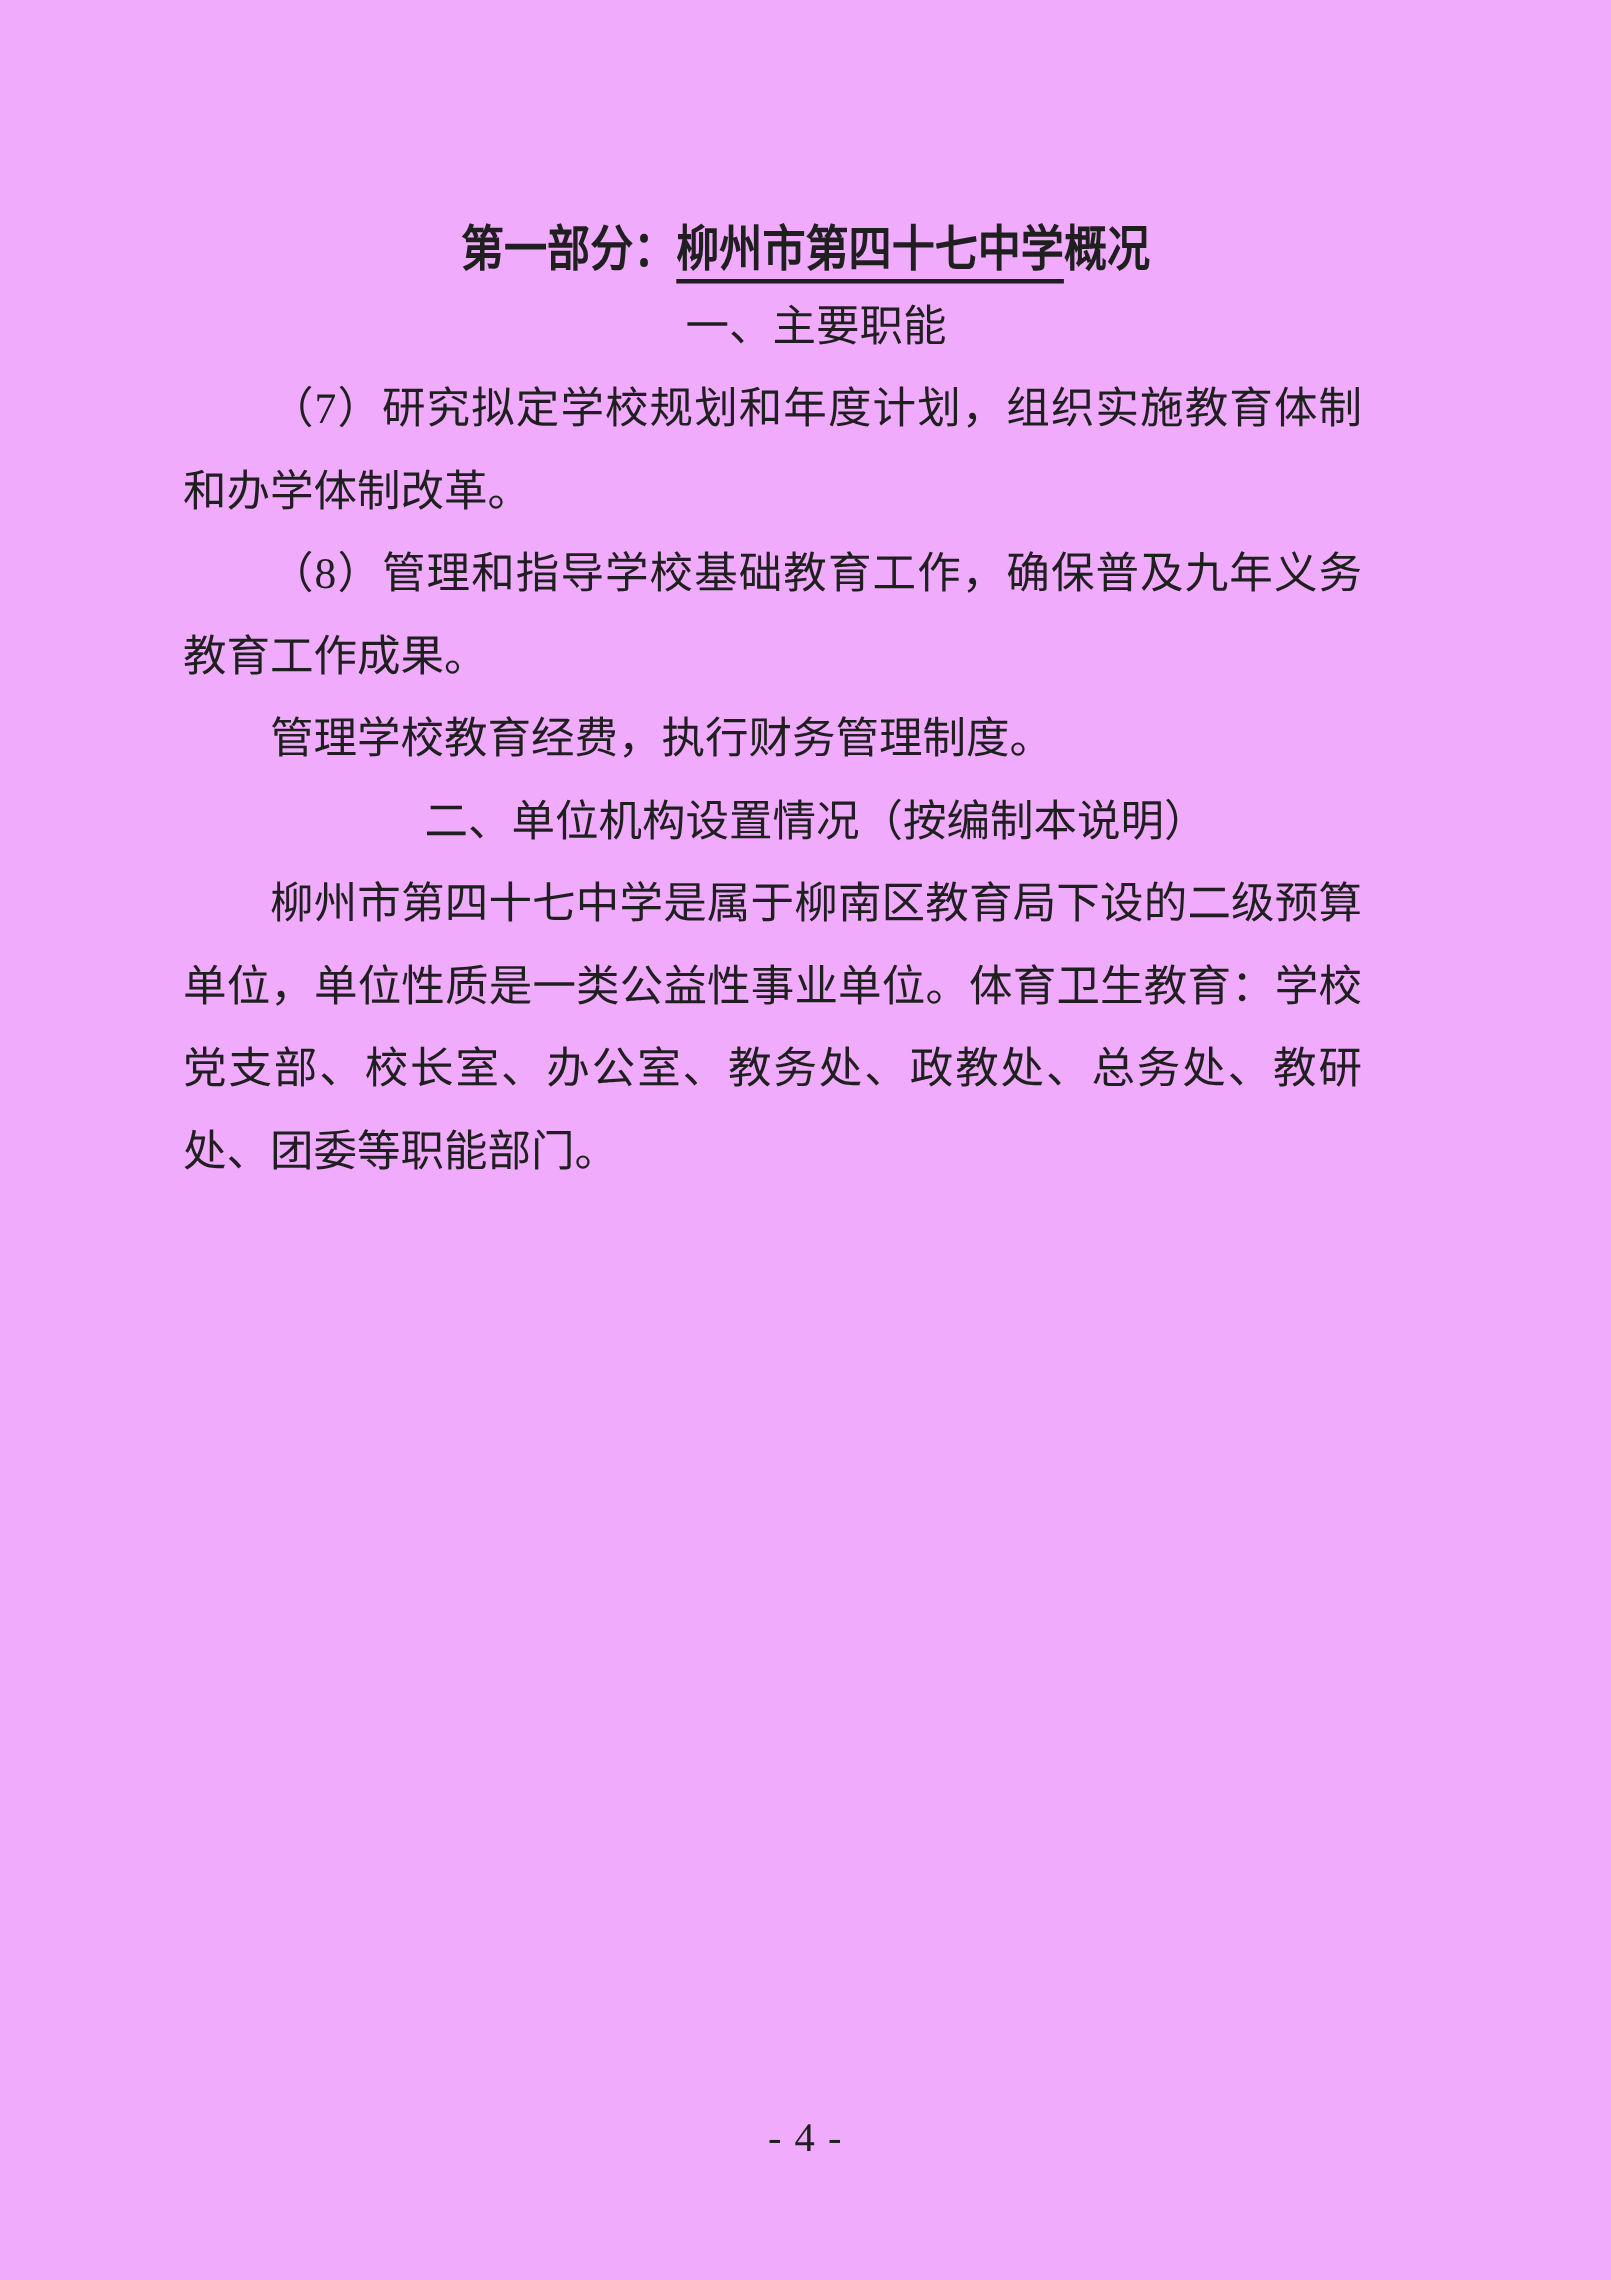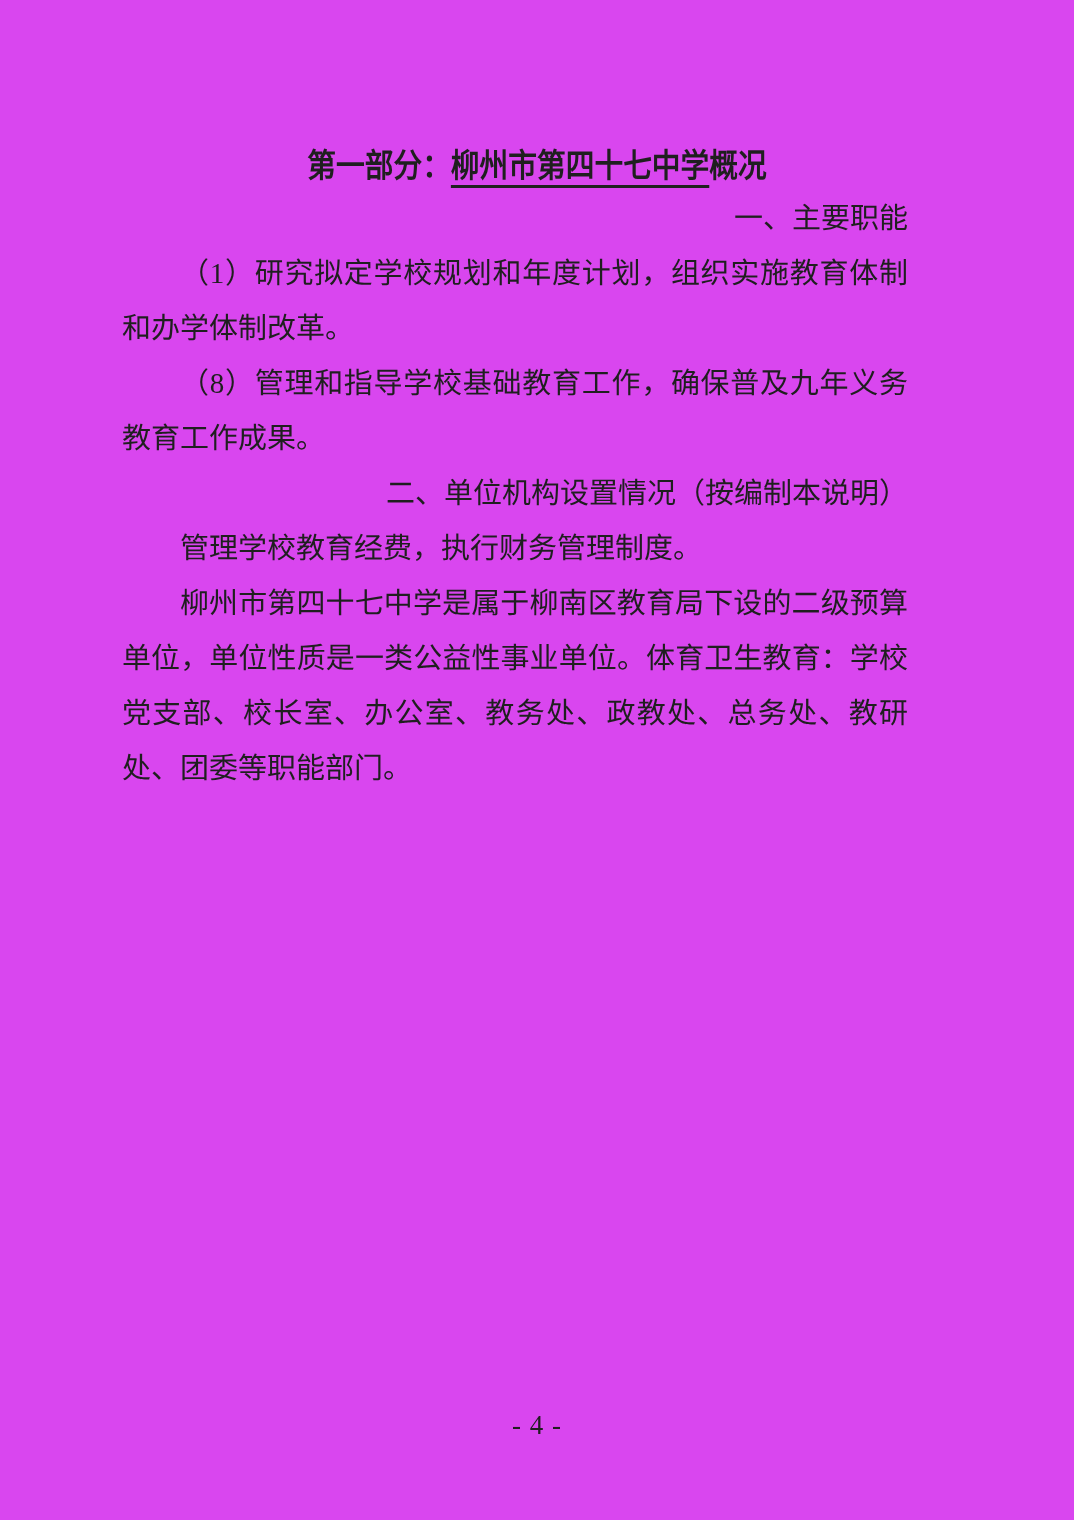--- a/index.html
+++ b/index.html
@@ -44,44 +44,44 @@
   }
   .para {
     margin: 0;
     padding: 0;
     text-indent: 2em;
     text-align: justify;
     text-justify: inter-character;
     word-break: normal;
   }
   .para.heading {
-    text-align: right;
+    text-align: center;
   }
   .page-num {
     position: absolute;
     top: 1410px;
     left: 0;
     width: 100%;
     text-align: center;
     font-size: 27px;
     letter-spacing: 1px;
     white-space: pre;
   }
 </style>
 </head>
 <body>
 
-<div class="page" style="color: rgb(31, 31, 31); background: #d946ef;">
+<div class="page" style="color: rgb(31, 31, 31); background: #f0abfc;">
 
   <h1 class="doc-title"><span>第一部分：</span><span class="u">柳州市第四十七中学</span><span>概况</span></h1>
 
   <div class="content">
       <p class="para heading">一、主要职能</p>
-      <p class="para">（1）研究拟定学校规划和年度计划，组织实施教育体制和办学体制改革。</p>
+      <p class="para">（7）研究拟定学校规划和年度计划，组织实施教育体制和办学体制改革。</p>
       <p class="para">（8）管理和指导学校基础教育工作，确保普及九年义务教育工作成果。</p>
+      <p class="para">管理学校教育经费，执行财务管理制度。</p>
       <p class="para heading">二、单位机构设置情况（按编制本说明）</p>
-      <p class="para">管理学校教育经费，执行财务管理制度。</p>
       <p class="para">柳州市第四十七中学是属于柳南区教育局下设的二级预算单位，单位性质是一类公益性事业单位。体育卫生教育：学校党支部、校长室、办公室、教务处、政教处、总务处、教研处、团委等职能部门。</p>
     </div>
 
   <div class="page-num">- 4 -</div>
 
 </div>
 
 </body></html>

